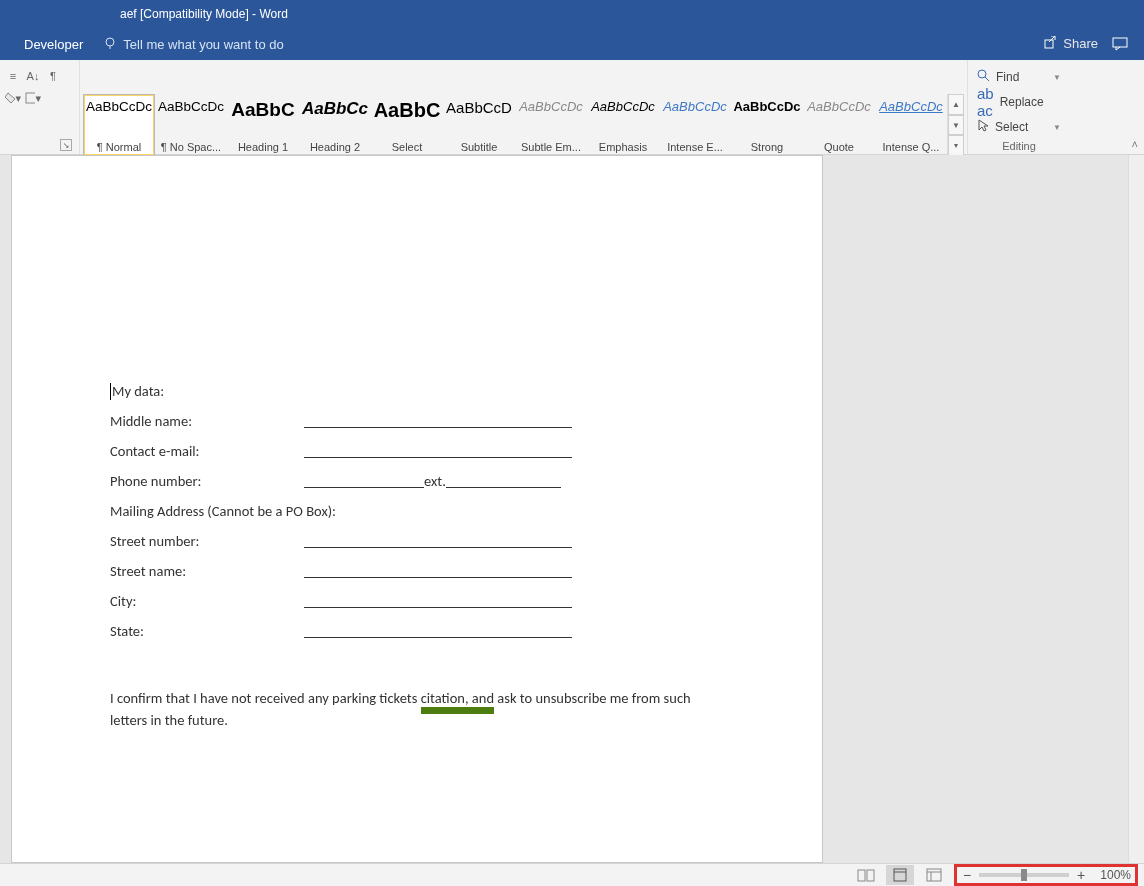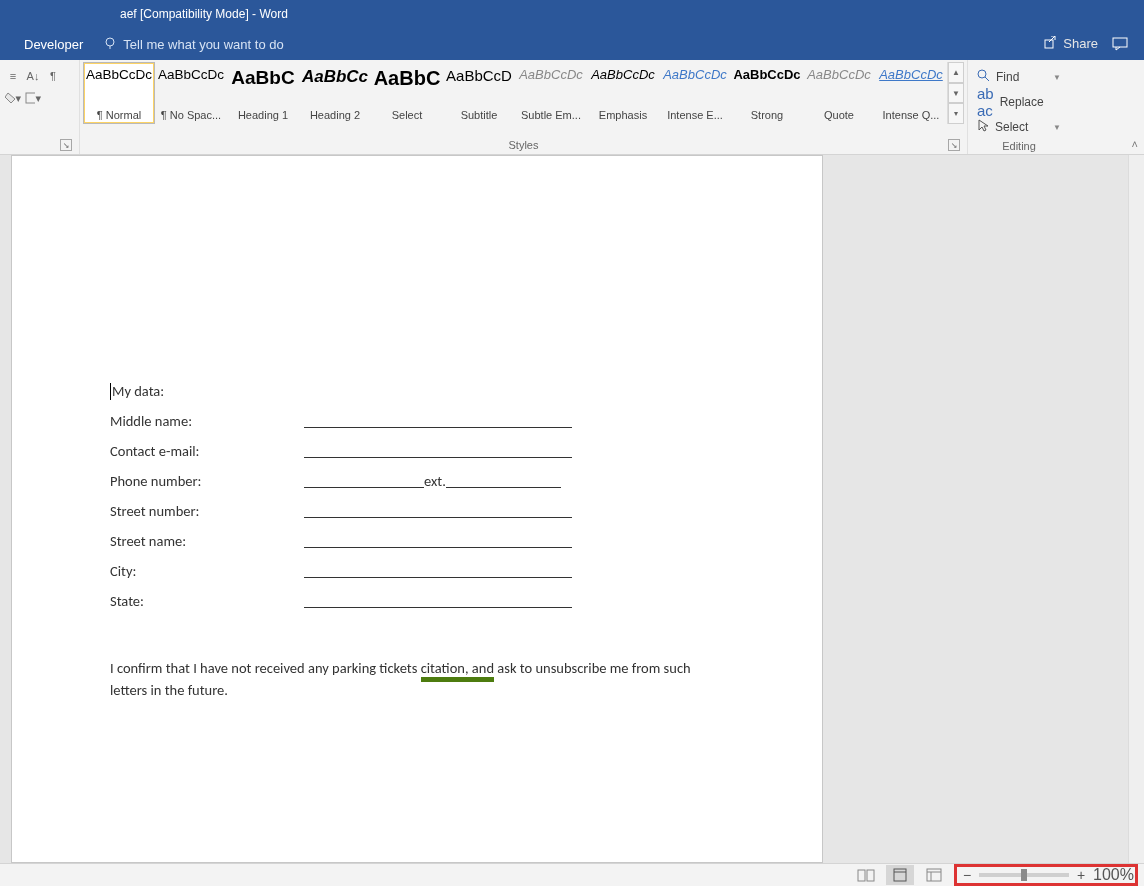--- a/index.html
+++ b/index.html
@@ -209,21 +209,21 @@
   .lab { display:inline-block; width:194px;}
   .underline {
     display:inline-block;
     border-bottom: 1px solid #333;
     height: 14px;
     vertical-align: baseline;
   }
   .cursor {
     display:inline-block; width:1px; height:17px; background:#000; vertical-align:middle; margin-right:1px;
   }
-  .grammar { border-bottom: 5px solid #4d7c0f; color:#333;}
+  .grammar { border-bottom: 7px solid #4d7c0f; color:#333;}
   
   .statusbar {
     position: absolute;
     bottom: 0; left: 0; right: 0;
     height: 23px;
     background: #f3f3f3;
     border-top: 1px solid #d4d4d4;
     display: flex;
     justify-content: flex-end;
     align-items: center;
@@ -243,21 +243,21 @@
     padding: 0 4px;
     gap: 6px;
   }
   .zoom-slider {
     width: 90px; height:4px; background:#cfcfcf; position:relative;
   }
   .zoom-thumb {
     position:absolute; left:42px; top:-4px; width:6px; height:12px; background:#8a8a8a;
   }
   .pm { font-size:14px; color:#555; width:12px; text-align:center;}
-  .zoom-label { font-size:16px; color:#555; width:38px; text-align:right;}
+  .zoom-label { font-size:12px; color:#555; width:38px; text-align:right;}
   .scroll-right {
     position:absolute; right:0; top:155px; bottom:23px; width:16px;
     background:#efefef; border-left:1px solid #dcdcdc;
   }
 </style>
 </head>
 <body>
 
 <div class="titlebar">
   <div class="titlebar-left">aef [Compatibility Mode]  -  Word</div>
@@ -317,21 +317,21 @@
             </svg>▾
         </span>
       </div>
     </div>
     <div class="ribbon-group-label">
       <div class="dialoglauncher">↘</div>
     </div>
   </div>
 
   <div class="ribbon-group" style="flex:0 0 auto;">
-    <div style="display:flex;">
+    <div style="display:flex;margin-top:32px;">
       <div class="gallery-row" id="styles-gallery">
           <div class="style-item selected">
             <div class="style-sample" style="font-size:13.5px;">AaBbCcDc</div>
             <div class="style-name">¶ Normal</div>
           </div>
           <div class="style-item">
             <div class="style-sample" style="font-size:13.5px;">AaBbCcDc</div>
             <div class="style-name">¶ No Spac...</div>
           </div>
           <div class="style-item">
@@ -433,20 +433,23 @@
         <span class="lab">Contact e-mail:</span>
         <span class="underline" style="width:268px"></span>
       </div>
     <div class="line">
         <span class="lab">Phone number:</span>
         <span class="underline" style="width:120px"></span>
         <span> ext. </span>
         <span class="underline" style="width:115px"></span>
       </div>
     <div class="line">
+        <span>Mailing Address (Cannot be a PO Box):</span>
+      </div>
+    <div class="line">
         <span class="lab">Street number:</span>
         <span class="underline" style="width:268px"></span>
       </div>
     <div class="line">
         <span class="lab">Street name:</span>
         <span class="underline" style="width:268px"></span>
       </div>
     <div class="line">
         <span class="lab">City:</span>
         <span class="underline" style="width:268px"></span>

